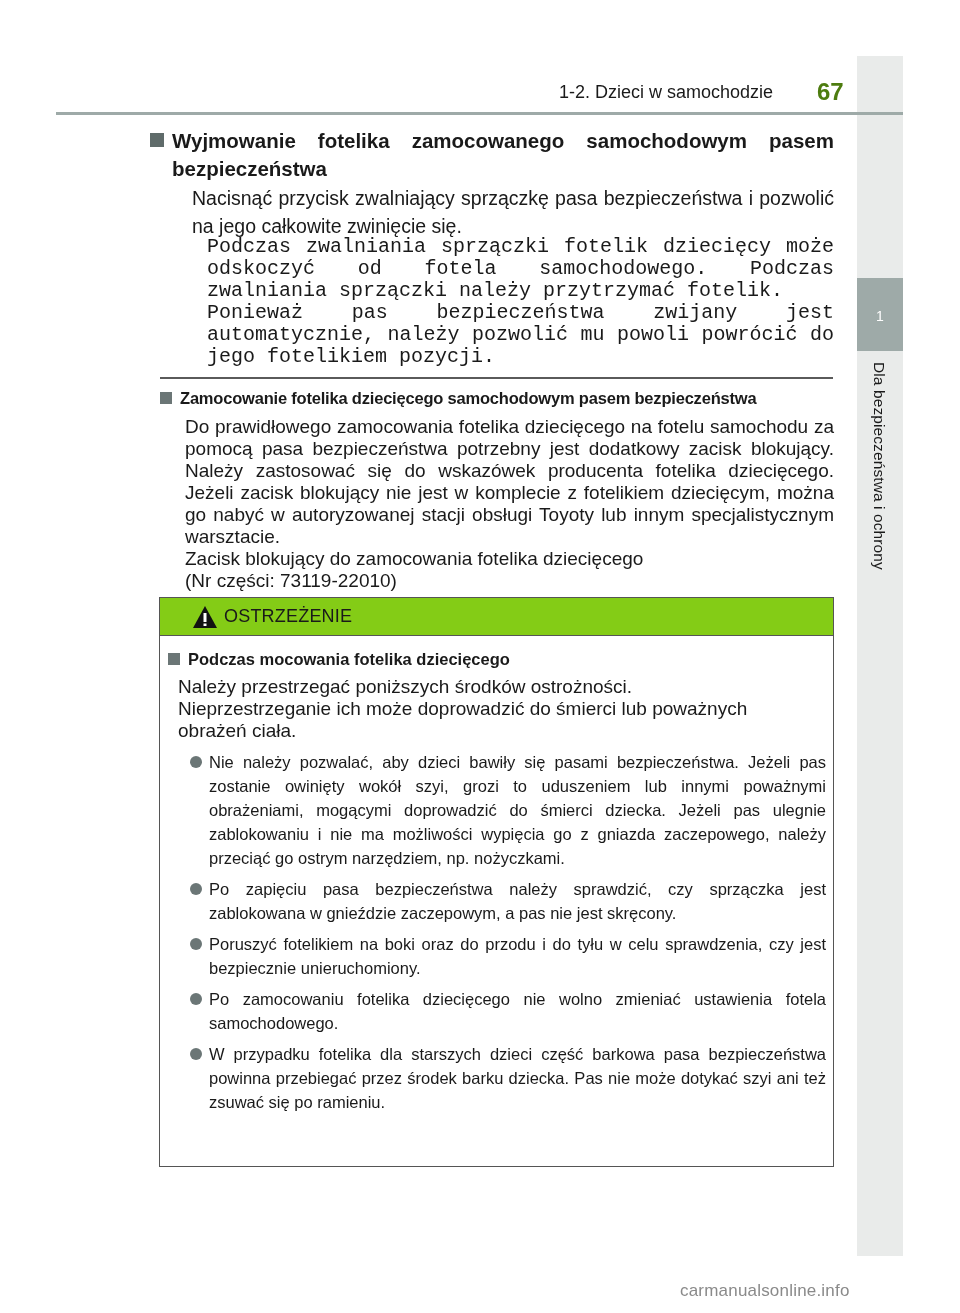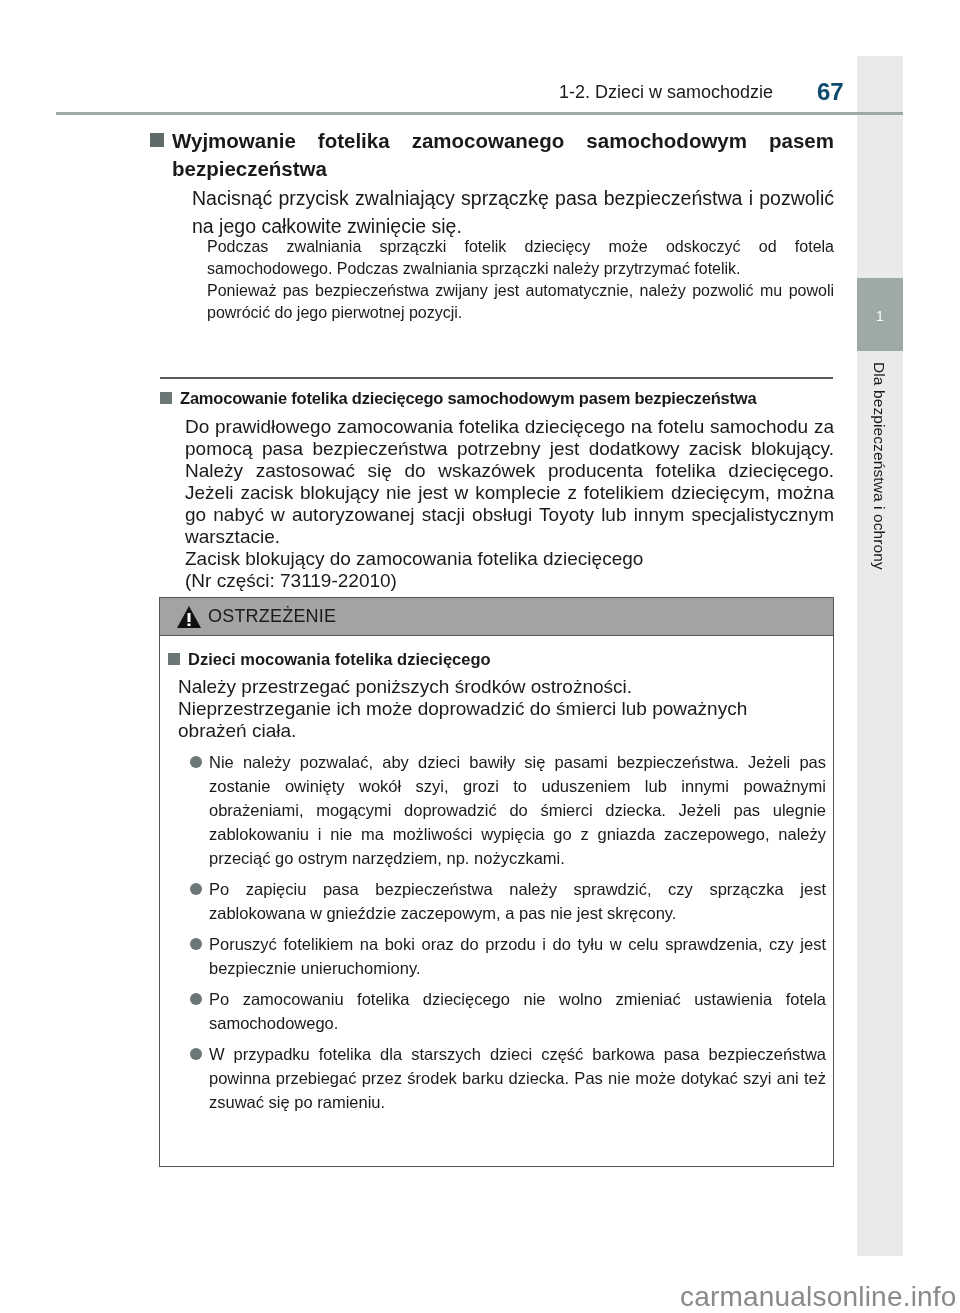--- a/index.html
+++ b/index.html
@@ -5,70 +5,70 @@
   * { box-sizing: border-box; margin: 0; padding: 0; }
   html, body { width: 960px; height: 1313px; background: #ffffff; overflow: hidden; }
   body { position: relative; font-family: "Liberation Sans", sans-serif; color: #1a1a1a; }
 
   .side-tab-bg { position: absolute; left: 857px; top: 56px; width: 46px; height: 1200px; background: #e9ebea; }
   .side-chapter { position: absolute; left: 857px; top: 278px; width: 46px; height: 73px; background: #9eaaa8; color: #ffffff; font-size: 14px; text-align: center; padding-top: 30px; }
   .side-label { position: absolute; left: 862px; top: 362px; width: 34px; height: 240px; writing-mode: vertical-rl; font-size: 15.5px; color: #1a1a1a; line-height: 34px; letter-spacing: 0.1px; }
 
   .header-rule { position: absolute; left: 56px; top: 112px; width: 847px; height: 3px; background: #9eaaa8; }
   .header-title { position: absolute; left: 559px; top: 82px; font-size: 18px; color: #1a1a1a; }
-  .header-page { position: absolute; left: 817px; top: 78px; font-size: 24px; font-weight: bold; color: #0c4a6e; text-align: center; }
+  .header-page { position: absolute; left: 817px; top: 78px; font-size: 24px; font-weight: bold; color: #4d7c0f; text-align: center; }
 
   .sq { display: inline-block; width: 14px; height: 14px; background: #5f6b6a; vertical-align: baseline; margin-right: 8px; }
   .sq-sm { display: inline-block; width: 12px; height: 12px; background: #6b7676; margin-right: 8px; }
 
   .h1 { position: absolute; left: 172px; top: 127px; width: 662px; font-size: 20.5px; font-weight: bold; line-height: 28px; text-align: justify; }
   .h1 .sq { position: absolute; left: -22px; top: 6px; }
   .lead { position: absolute; left: 192px; top: 184px; width: 642px; font-size: 19.5px; line-height: 28px; text-align: justify; text-align-last: left; }
-  .note { position: absolute; left: 207px; top: 236px; width: 627px; font-size: 16px; line-height: 22px; text-align: justify; }
+  .note { position: absolute; left: 207px; top: 236px; width: 627px; font-size: 20px; line-height: 22px; text-align: justify; font-family: Liberation Mono, monospace; }
   .note p { margin: 0; }
 
   .divider { position: absolute; left: 160px; top: 377px; width: 673px; height: 2px; background: #5a5a5a; }
   .h2 { position: absolute; left: 160px; top: 387px; width: 680px; font-size: 16.5px; font-weight: bold; line-height: 22px; letter-spacing: -0.2px; white-space: nowrap; }
   .body2 { position: absolute; left: 185px; top: 416px; width: 649px; font-size: 19px; line-height: 22px; text-align: justify; }
   .body2 p { margin: 0; text-align: left; }
 
   .warn-box { position: absolute; left: 159px; top: 597px; width: 675px; height: 570px; border: 1px solid #555; background: #ffffff; }
-  .warn-head { height: 38px; background: #a3a3a3; border-bottom: 1px solid #555; display: flex; align-items: center; padding-left: 16px; }
+  .warn-head { height: 38px; background: #84cc16; border-bottom: 1px solid #555; display: flex; align-items: center; padding-left: 32px; }
   .warn-icon { width: 26px; height: 24px; margin-right: 6px; }
   .warn-title { font-size: 18px; color: #1a1a1a; letter-spacing: 0.2px; }
   .warn-body { position: relative; padding: 12px 16px 0 8px; }
   .warn-sub { font-size: 16.5px; font-weight: bold; line-height: 22px; margin-top: 0px; }
   .warn-sub .sq-sm { position: relative; top: 0px; }
   .warn-intro { margin-left: 10px; margin-top: 6px; font-size: 19px; line-height: 22px; width: 640px; }
   .warn-intro p { margin: 0; }
   .bullets { list-style: none; margin-left: 22px; margin-top: 8px; width: 636px; }
   .bullets li { position: relative; padding-left: 19px; font-size: 16.5px; line-height: 24px; text-align: justify; margin-bottom: 7px; }
   .bullets li .dot { position: absolute; left: 0; top: 6px; width: 12px; height: 12px; border-radius: 50%; background: #6b7676; }
 
-  .watermark { position: absolute; left: 680px; top: 1281px; font-size: 28px; color: #8a8a8a; letter-spacing: 0.2px; }
+  .watermark { position: absolute; left: 680px; top: 1281px; font-size: 17px; color: #8a8a8a; letter-spacing: 0.2px; }
 </style>
 </head>
 <body>
 
 <div class="side-tab-bg"></div>
 <div class="side-chapter">1</div>
 <div class="side-label">Dla bezpieczeństwa i ochrony</div>
 
 <div class="header-title">1-2. Dzieci w samochodzie</div>
 <div class="header-page">67</div>
 <div class="header-rule"></div>
 
 <div class="h1">
   <span class="sq"></span>
   <span>Wyjmowanie fotelika zamocowanego samochodowym pasem bezpieczeństwa</span>
 </div>
 <div class="lead">Nacisnąć przycisk zwalniający sprzączkę pasa bezpieczeństwa i pozwolić na jego całkowite zwinięcie się.</div>
 <div class="note">
   <p>Podczas zwalniania sprzączki fotelik dziecięcy może odskoczyć od fotela samochodowego. Podczas zwalniania sprzączki należy przytrzymać fotelik.</p>
-  <p>Ponieważ pas bezpieczeństwa zwijany jest automatycznie, należy pozwolić mu powoli powrócić do jego pierwotnej pozycji.</p>
+  <p>Ponieważ pas bezpieczeństwa zwijany jest automatycznie, należy pozwolić mu powoli powrócić do jego fotelikiem pozycji.</p>
 </div>
 
 <div class="divider"></div>
 <div class="h2">
   <span class="sq-sm"></span><span>Zamocowanie fotelika dziecięcego samochodowym pasem bezpieczeństwa</span>
 </div>
 <div class="body2">
   <div>Do prawidłowego zamocowania fotelika dziecięcego na fotelu samochodu za pomocą pasa bezpieczeństwa potrzebny jest dodatkowy zacisk blokujący. Należy zastosować się do wskazówek producenta fotelika dziecięcego. Jeżeli zacisk blokujący nie jest w komplecie z fotelikiem dziecięcym, można go nabyć w autoryzowanej stacji obsługi Toyoty lub innym specjalistycznym warsztacie.</div>
   <p>Zacisk blokujący do zamocowania fotelika dziecięcego</p>
   <p>(Nr części: 73119-22010)</p>
@@ -78,21 +78,21 @@
   <div class="warn-head">
     <svg class="warn-icon" viewBox="0 0 26 24">
       <polygon points="13,1 25,23 1,23" fill="#111"></polygon>
       <rect x="11.5" y="8" width="3" height="9" fill="#fff"></rect>
       <rect x="11.5" y="18.5" width="3" height="2.5" fill="#fff"></rect>
     </svg>
     <span class="warn-title">OSTRZEŻENIE</span>
   </div>
   <div class="warn-body">
     <div class="warn-sub">
-      <span class="sq-sm"></span><span>Dzieci mocowania fotelika dziecięcego</span>
+      <span class="sq-sm"></span><span>Podczas mocowania fotelika dziecięcego</span>
     </div>
     <div class="warn-intro">
       <p>Należy przestrzegać poniższych środków ostrożności.</p>
       <p>Nieprzestrzeganie ich może doprowadzić do śmierci lub poważnych obrażeń ciała.</p>
     </div>
     <ul class="bullets">
       <li><span class="dot"></span><span>Nie należy pozwalać, aby dzieci bawiły się pasami bezpieczeństwa. Jeżeli pas zostanie owinięty wokół szyi, grozi to uduszeniem lub innymi poważnymi obrażeniami, mogącymi doprowadzić do śmierci dziecka. Jeżeli pas ulegnie zablokowaniu i nie ma możliwości wypięcia go z gniazda zaczepowego, należy przeciąć go ostrym narzędziem, np. nożyczkami.</span></li>
       <li><span class="dot"></span><span>Po zapięciu pasa bezpieczeństwa należy sprawdzić, czy sprzączka jest zablokowana w gnieździe zaczepowym, a pas nie jest skręcony.</span></li>
       <li><span class="dot"></span><span>Poruszyć fotelikiem na boki oraz do przodu i do tyłu w celu sprawdzenia, czy jest bezpiecznie unieruchomiony.</span></li>
       <li><span class="dot"></span><span>Po zamocowaniu fotelika dziecięcego nie wolno zmieniać ustawienia fotela samochodowego.</span></li>

